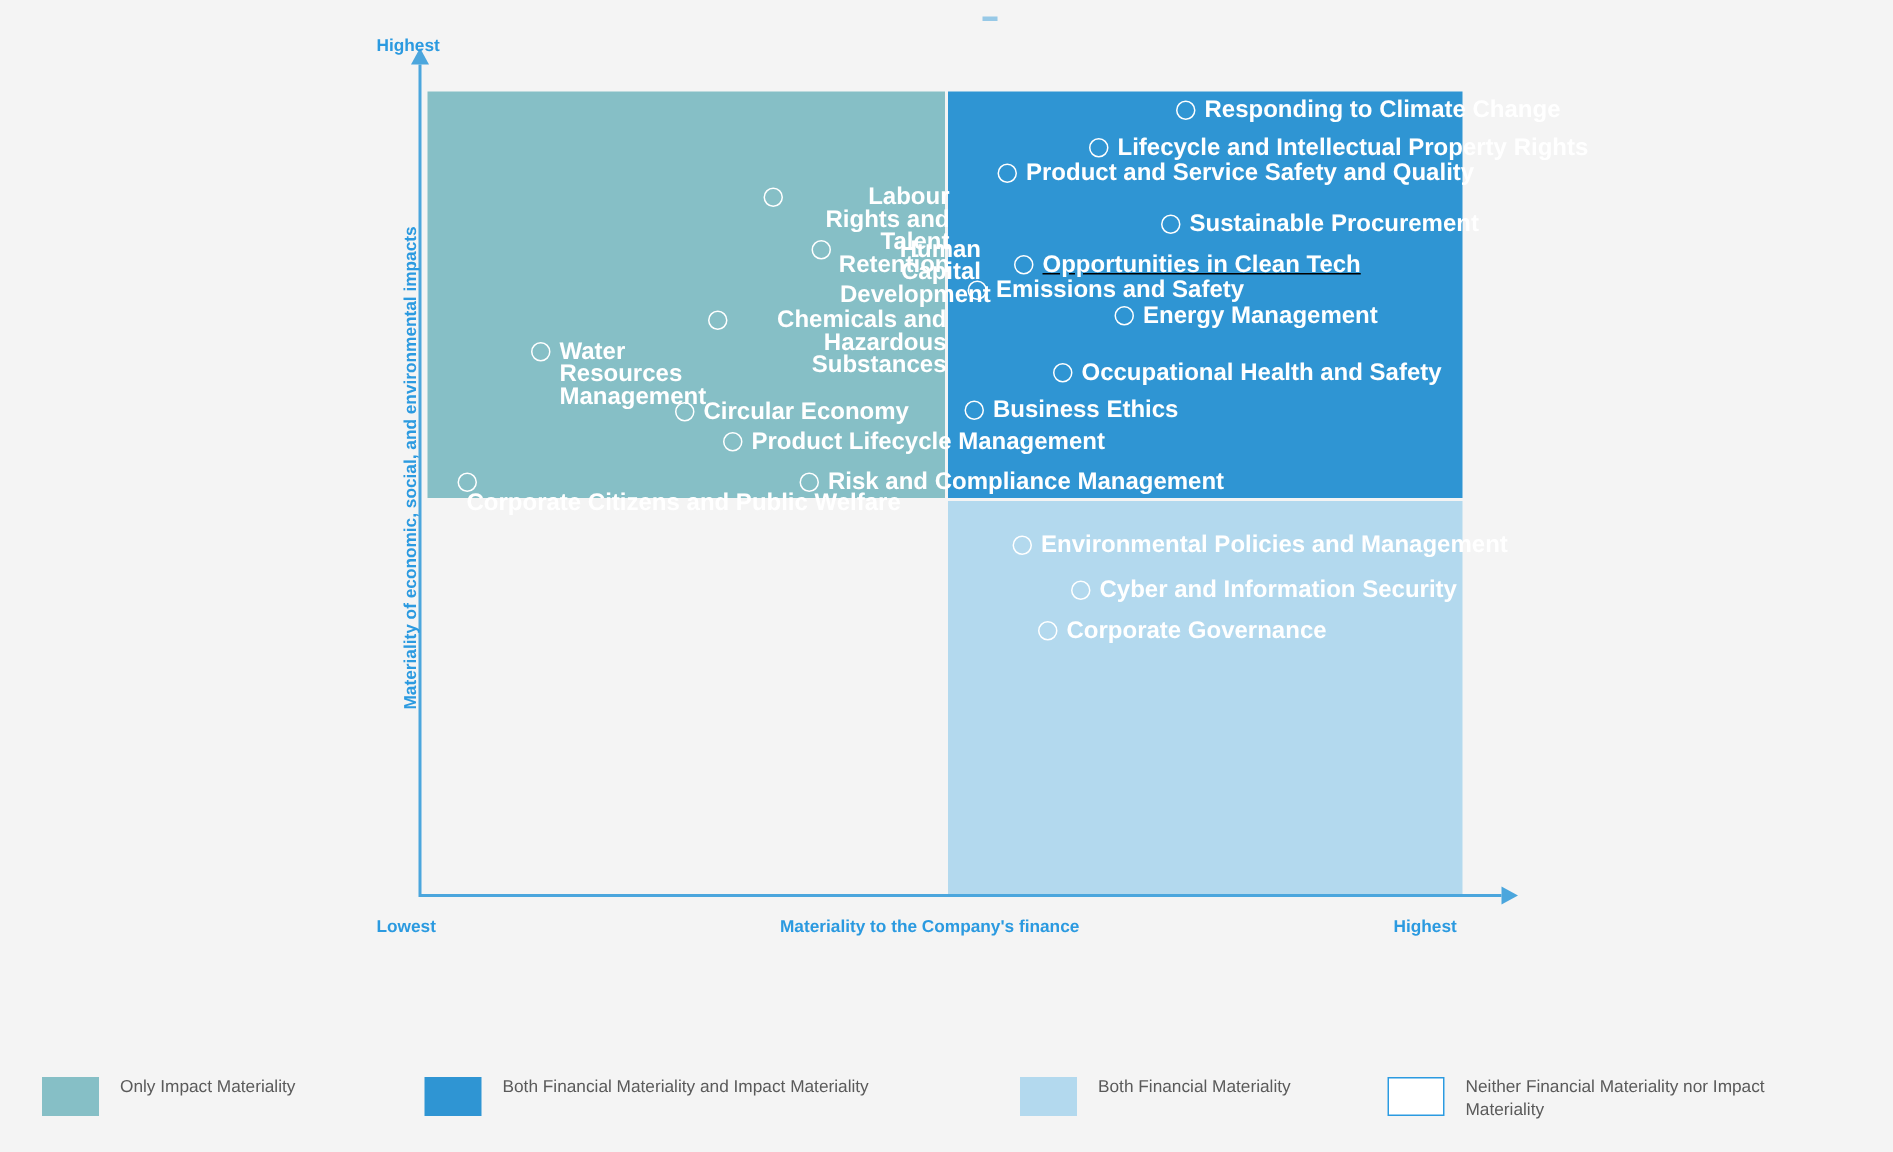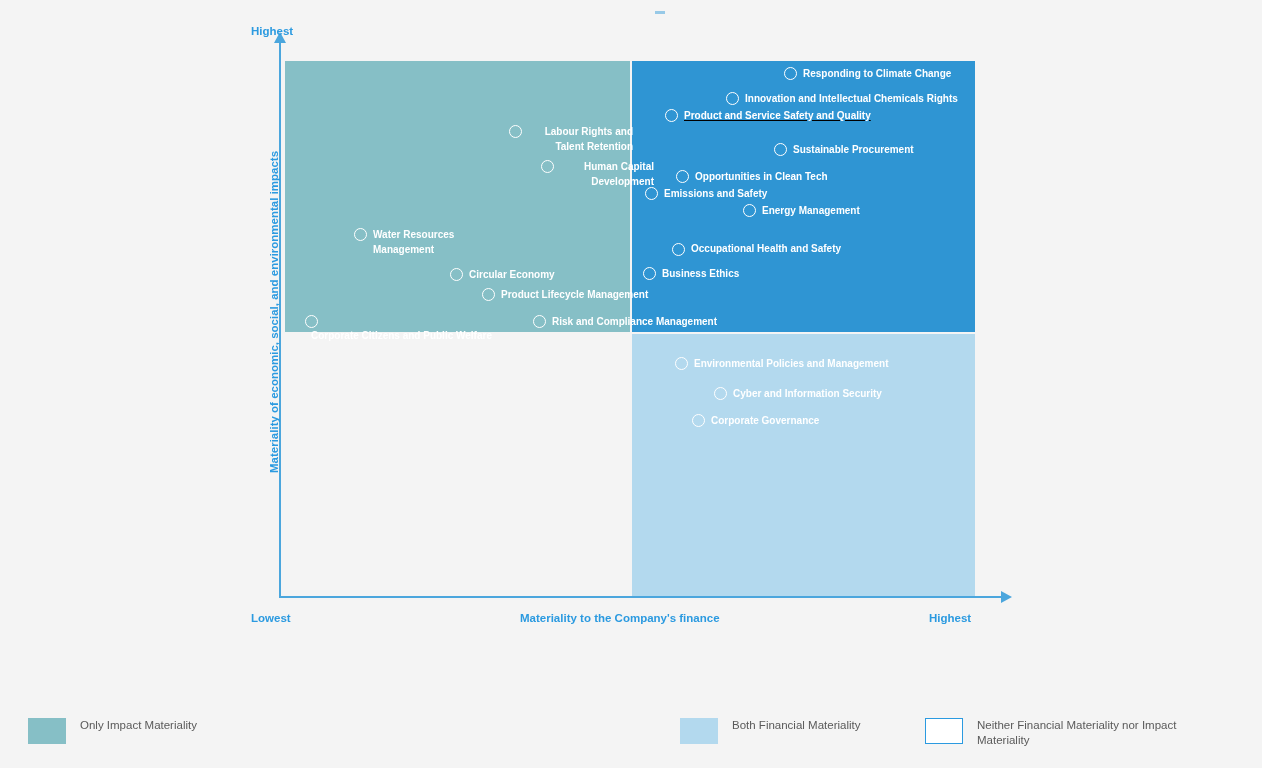--- a/index.html
+++ b/index.html
@@ -83,21 +83,21 @@
     flex: 0 0 auto;
     width: 13px;
     height: 13px;
     border-radius: 50%;
     border: 1.6px solid #ffffff;
     box-sizing: border-box;
     margin-top: 1px;
   }
   .point .plabel {
     margin-left: 6px;
-    font-size: 10px;
+    font-size: 16px;
     font-weight: bold;
     color: #ffffff;
     line-height: 15px;
   }
   .point.wrap .plabel {
     white-space: normal;
     text-align: right;
   }
 
   
@@ -166,49 +166,49 @@
 
   <div class="speck" style="left:655px; top:11px; width:10px; height:3px;"></div>
 
   <div class="point" style="left:784px; top:66px;">
     <span class="marker"></span>
     <span class="plabel">Responding to Climate Change</span>
   </div>
 
   <div class="point" style="left:726px; top:91px;">
     <span class="marker"></span>
-    <span class="plabel">Innovation and Intellectual Chemicals Rights</span>
-  </div>
-
-  <div class="point" style="left:665px; top:108px;text-decoration:underline;">
+    <span class="plabel">Lifecycle and Intellectual Property Rights</span>
+  </div>
+
+  <div class="point" style="left:665px; top:108px;">
     <span class="marker"></span>
     <span class="plabel">Product and Service Safety and Quality</span>
   </div>
 
   <div class="point" style="left:774px; top:142px;">
     <span class="marker"></span>
     <span class="plabel">Sustainable Procurement</span>
   </div>
 
-  <div class="point" style="left:676px; top:169px;">
+  <div class="point" style="left:676px; top:169px;text-decoration:underline;">
     <span class="marker"></span>
     <span class="plabel">Opportunities in Clean Tech</span>
   </div>
 
   <div class="point" style="left:645px; top:186px;">
     <span class="marker"></span>
     <span class="plabel">Emissions and Safety</span>
   </div>
 
   <div class="point" style="left:743px; top:203px;">
     <span class="marker"></span>
     <span class="plabel">Energy Management</span>
   </div>
 
-  <div class="point" style="left:672px; top:241px;align-items:flex-end;">
+  <div class="point" style="left:702px; top:241px;">
     <span class="marker"></span>
     <span class="plabel">Occupational Health and Safety</span>
   </div>
 
   <div class="point" style="left:643px; top:266px;">
     <span class="marker"></span>
     <span class="plabel">Business Ethics</span>
   </div>
 
   <div class="point wrap" style="left:509px; top:124px; width:124px;">
@@ -220,20 +220,27 @@
   </div>
 
   <div class="point wrap" style="left:541px; top:159px; width:115px;">
     <span class="marker"></span>
     <span class="plabel" style="width:94px;">
       <span>Human Capital</span><br>
       <span>Development</span>
     </span>
   </div>
 
+  <div class="point wrap" style="left:472px; top:206px; width:160px;">
+    <span class="marker"></span>
+    <span class="plabel" style="width:140px;">
+      <span>Chemicals and</span><br>
+      <span>Hazardous Substances</span>
+    </span>
+  </div>
 
   <div class="point wrap" style="left:354px; top:227px; width:125px;">
     <span class="marker"></span>
     <span class="plabel" style="width:104px; text-align:left;">
       <span>Water Resources</span><br>
       <span>Management</span>
     </span>
   </div>
 
   <div class="point" style="left:450px; top:267px;">
@@ -273,20 +280,24 @@
 
 </div>
 
 <div id="legend">
 
   <div class="legend-item" style="left:28px; top:18px;">
     <span class="legend-swatch" style="background:#86bfc6;"></span>
     <span class="legend-label">Only Impact Materiality</span>
   </div>
 
+  <div class="legend-item" style="left:283px; top:18px;">
+    <span class="legend-swatch" style="background:#2f95d3;"></span>
+    <span class="legend-label" style="max-width:320px;">Both Financial Materiality and Impact Materiality</span>
+  </div>
 
   <div class="legend-item" style="left:680px; top:18px;">
     <span class="legend-swatch" style="background:#b3d9ee;"></span>
     <span class="legend-label">Both Financial Materiality</span>
   </div>
 
   <div class="legend-item" style="left:925px; top:18px;">
     <span class="legend-swatch outline"></span>
     <span class="legend-label" style="max-width:245px;">Neither Financial Materiality nor Impact Materiality</span>
   </div>

